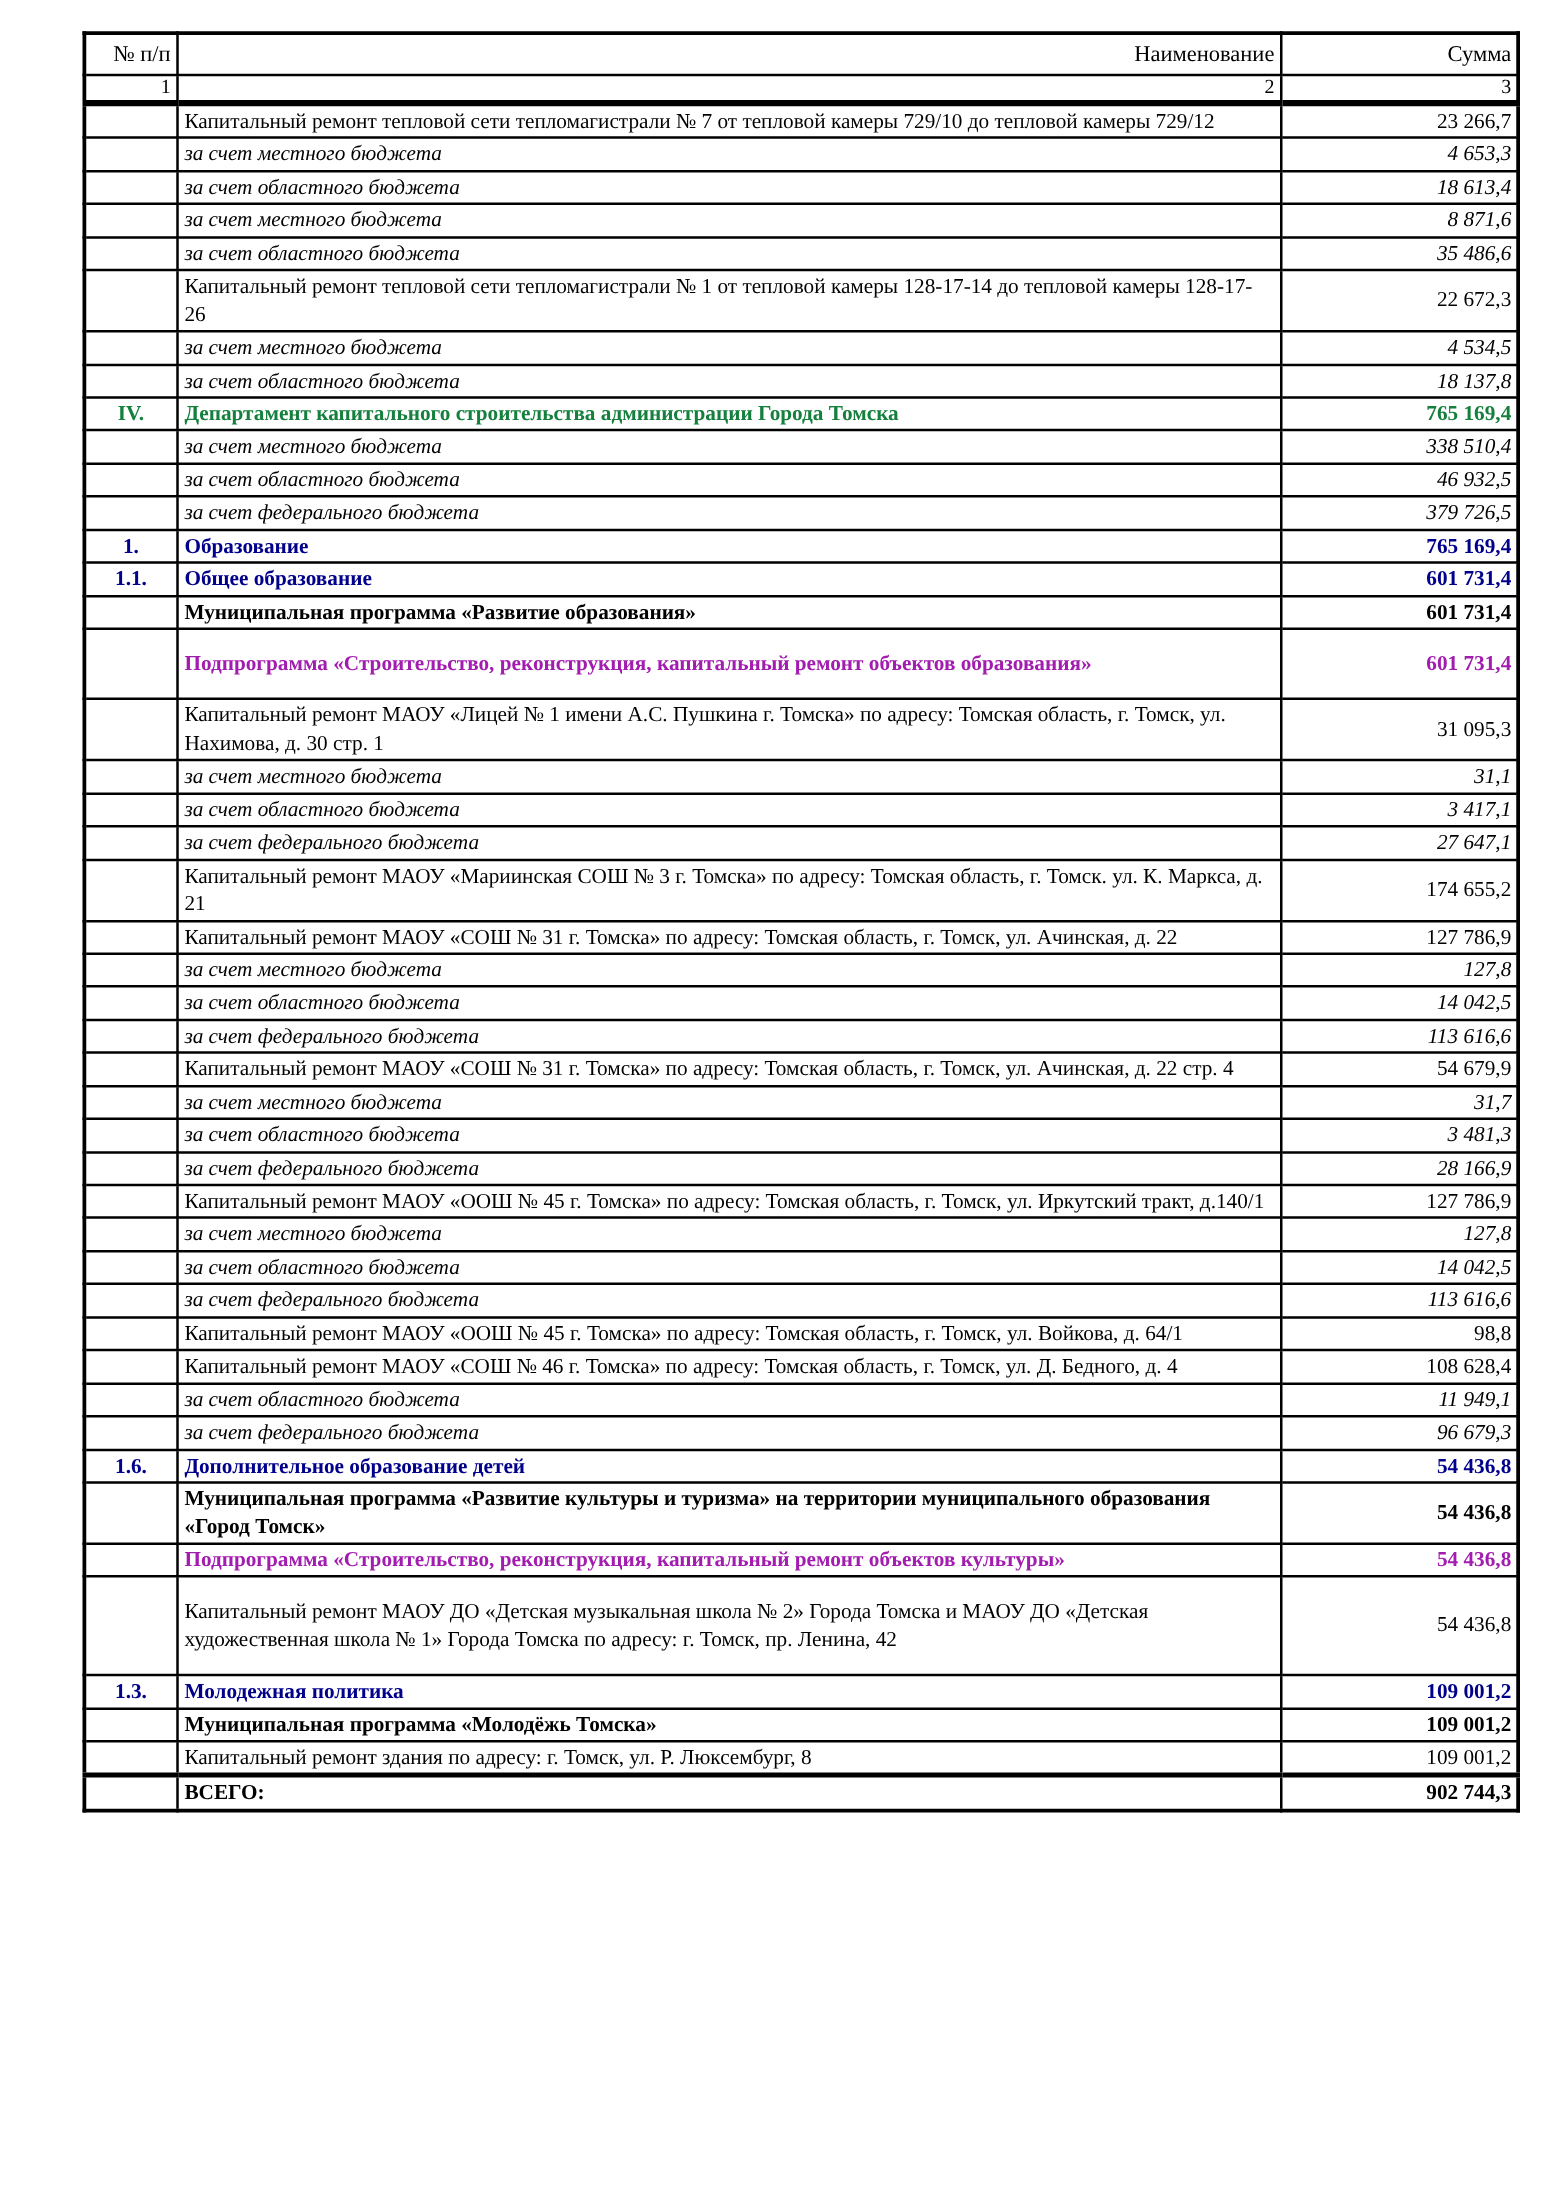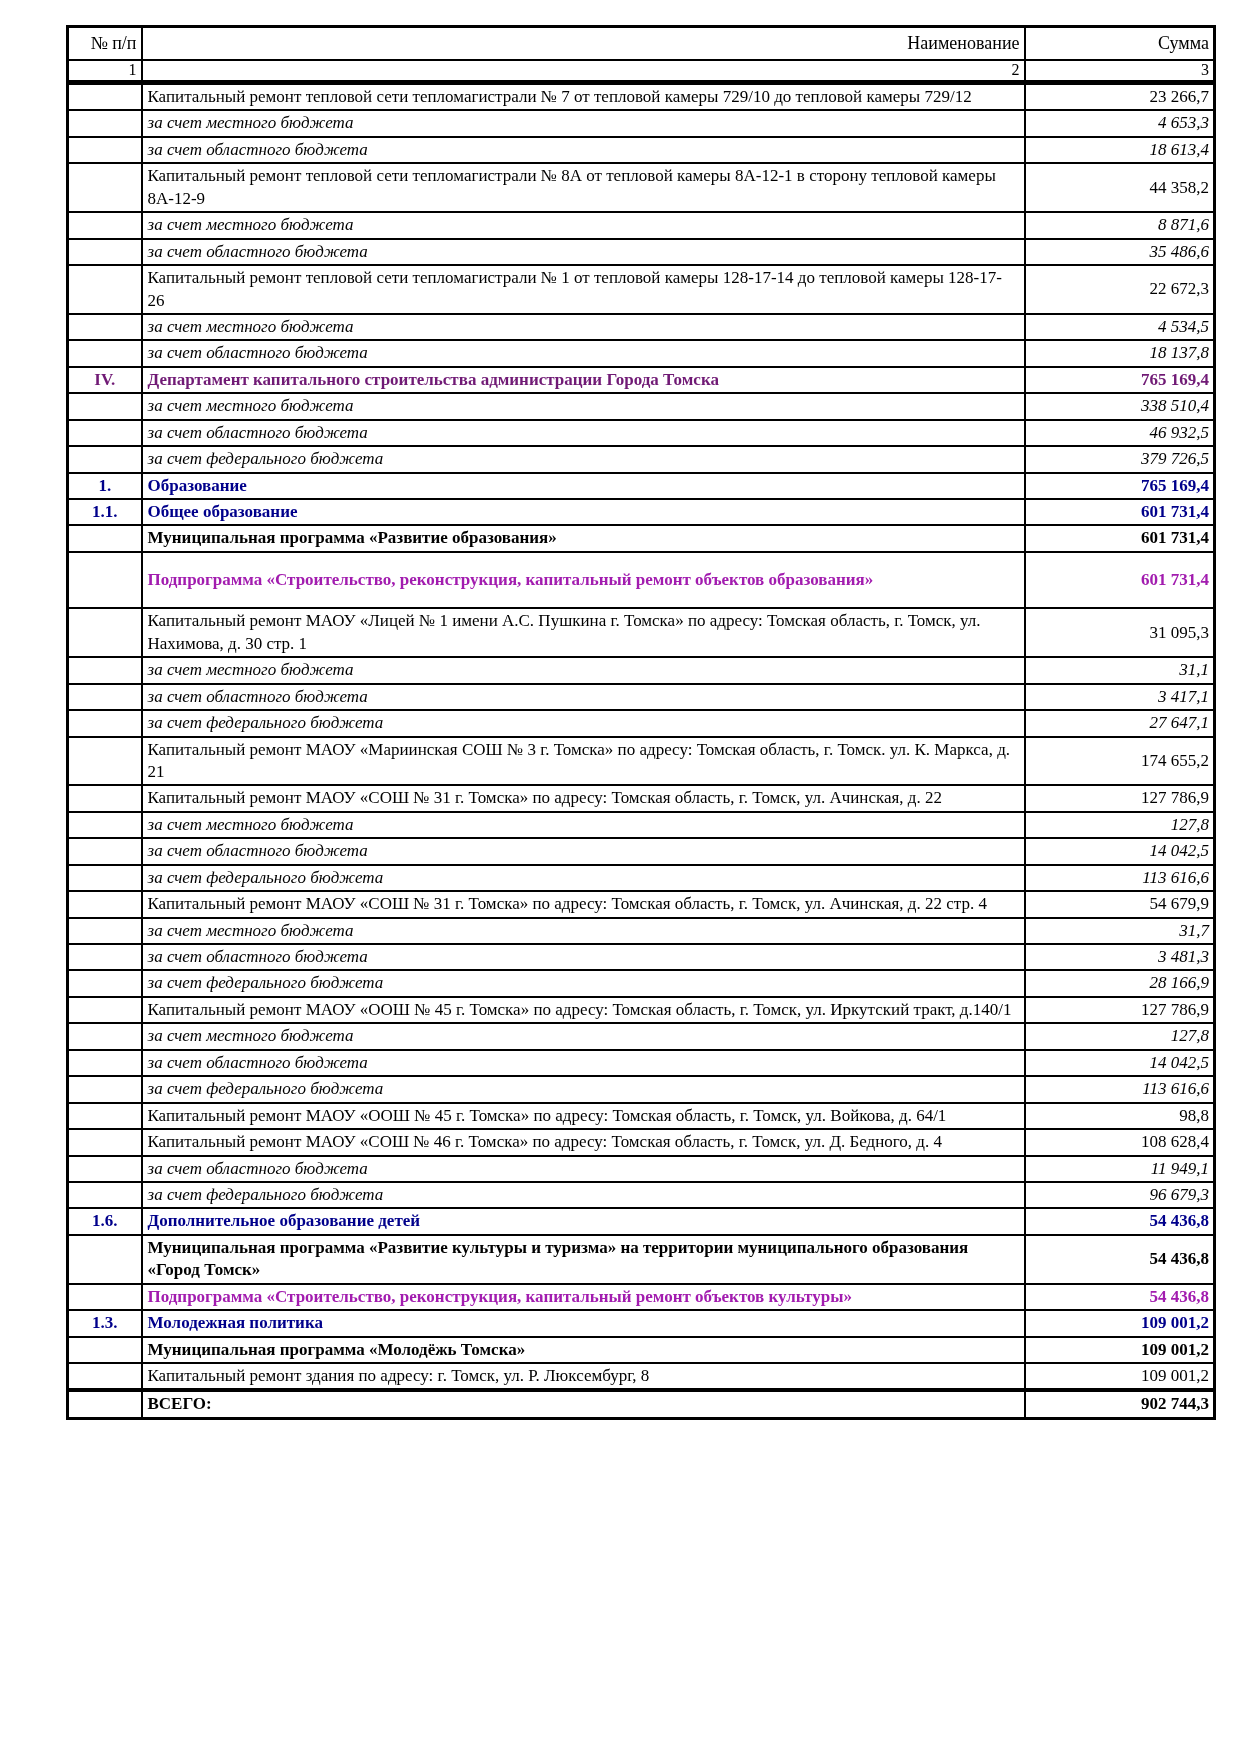--- a/index.html
+++ b/index.html
@@ -52,21 +52,21 @@
     vertical-align: middle;
     padding: 1px 5px;
   }
   td.c-num  { text-align: center; font-weight: bold; padding: 1px 2px; }
   td.c-name { text-align: left; }
   td.c-sum  { text-align: right; padding-right: 4px; }
 
   tr.s-funding td.c-name,
   tr.s-funding td.c-sum { font-style: italic; }
 
-  tr.s-red td        { color: #701a75; font-weight: bold; }
+  tr.s-red td        { color: #15803d; font-weight: bold; }
   tr.s-navy td       { color: #00008B; font-weight: bold; }
   tr.s-program td    { font-weight: bold; }
   tr.s-subprogram td { color: #a21caf; font-weight: bold; }
   tr.s-total td      { font-weight: bold; border-top: 4px solid #000; }
 
   tr.row-tall td { padding-top: 16px; padding-bottom: 16px; }
 </style>
 </head>
 <body>
 
@@ -98,25 +98,20 @@
         <tr class="s-funding">
     <td class="c-num"></td>
     <td class="c-name">за счет местного бюджета</td>
     <td class="c-sum">4 653,3</td>
   </tr>
         <tr class="s-funding">
     <td class="c-num"></td>
     <td class="c-name">за счет областного бюджета</td>
     <td class="c-sum">18 613,4</td>
   </tr>
-        <tr class="s-regular">
-    <td class="c-num"></td>
-    <td class="c-name">Капитальный ремонт тепловой сети тепломагистрали № 8А от тепловой камеры 8А-12-1 в сторону тепловой камеры 8А-12-9</td>
-    <td class="c-sum">44 358,2</td>
-  </tr>
         <tr class="s-funding">
     <td class="c-num"></td>
     <td class="c-name">за счет местного бюджета</td>
     <td class="c-sum">8 871,6</td>
   </tr>
         <tr class="s-funding">
     <td class="c-num"></td>
     <td class="c-name">за счет областного бюджета</td>
     <td class="c-sum">35 486,6</td>
   </tr>
@@ -288,20 +283,25 @@
         <tr class="s-program">
     <td class="c-num"></td>
     <td class="c-name">Муниципальная программа «Развитие культуры и туризма» на территории муниципального образования «Город Томск»</td>
     <td class="c-sum">54 436,8</td>
   </tr>
         <tr class="s-subprogram">
     <td class="c-num"></td>
     <td class="c-name">Подпрограмма «Строительство, реконструкция, капитальный ремонт объектов культуры»</td>
     <td class="c-sum">54 436,8</td>
   </tr>
+        <tr class="s-regular row-tall">
+    <td class="c-num"></td>
+    <td class="c-name">Капитальный ремонт МАОУ ДО «Детская музыкальная школа № 2» Города Томска и МАОУ ДО «Детская художественная школа № 1» Города Томска по адресу: г. Томск, пр. Ленина, 42</td>
+    <td class="c-sum">54 436,8</td>
+  </tr>
         <tr class="s-navy">
     <td class="c-num">1.3.</td>
     <td class="c-name">Молодежная политика</td>
     <td class="c-sum">109 001,2</td>
   </tr>
         <tr class="s-program">
     <td class="c-num"></td>
     <td class="c-name">Муниципальная программа «Молодёжь Томска»</td>
     <td class="c-sum">109 001,2</td>
   </tr>

